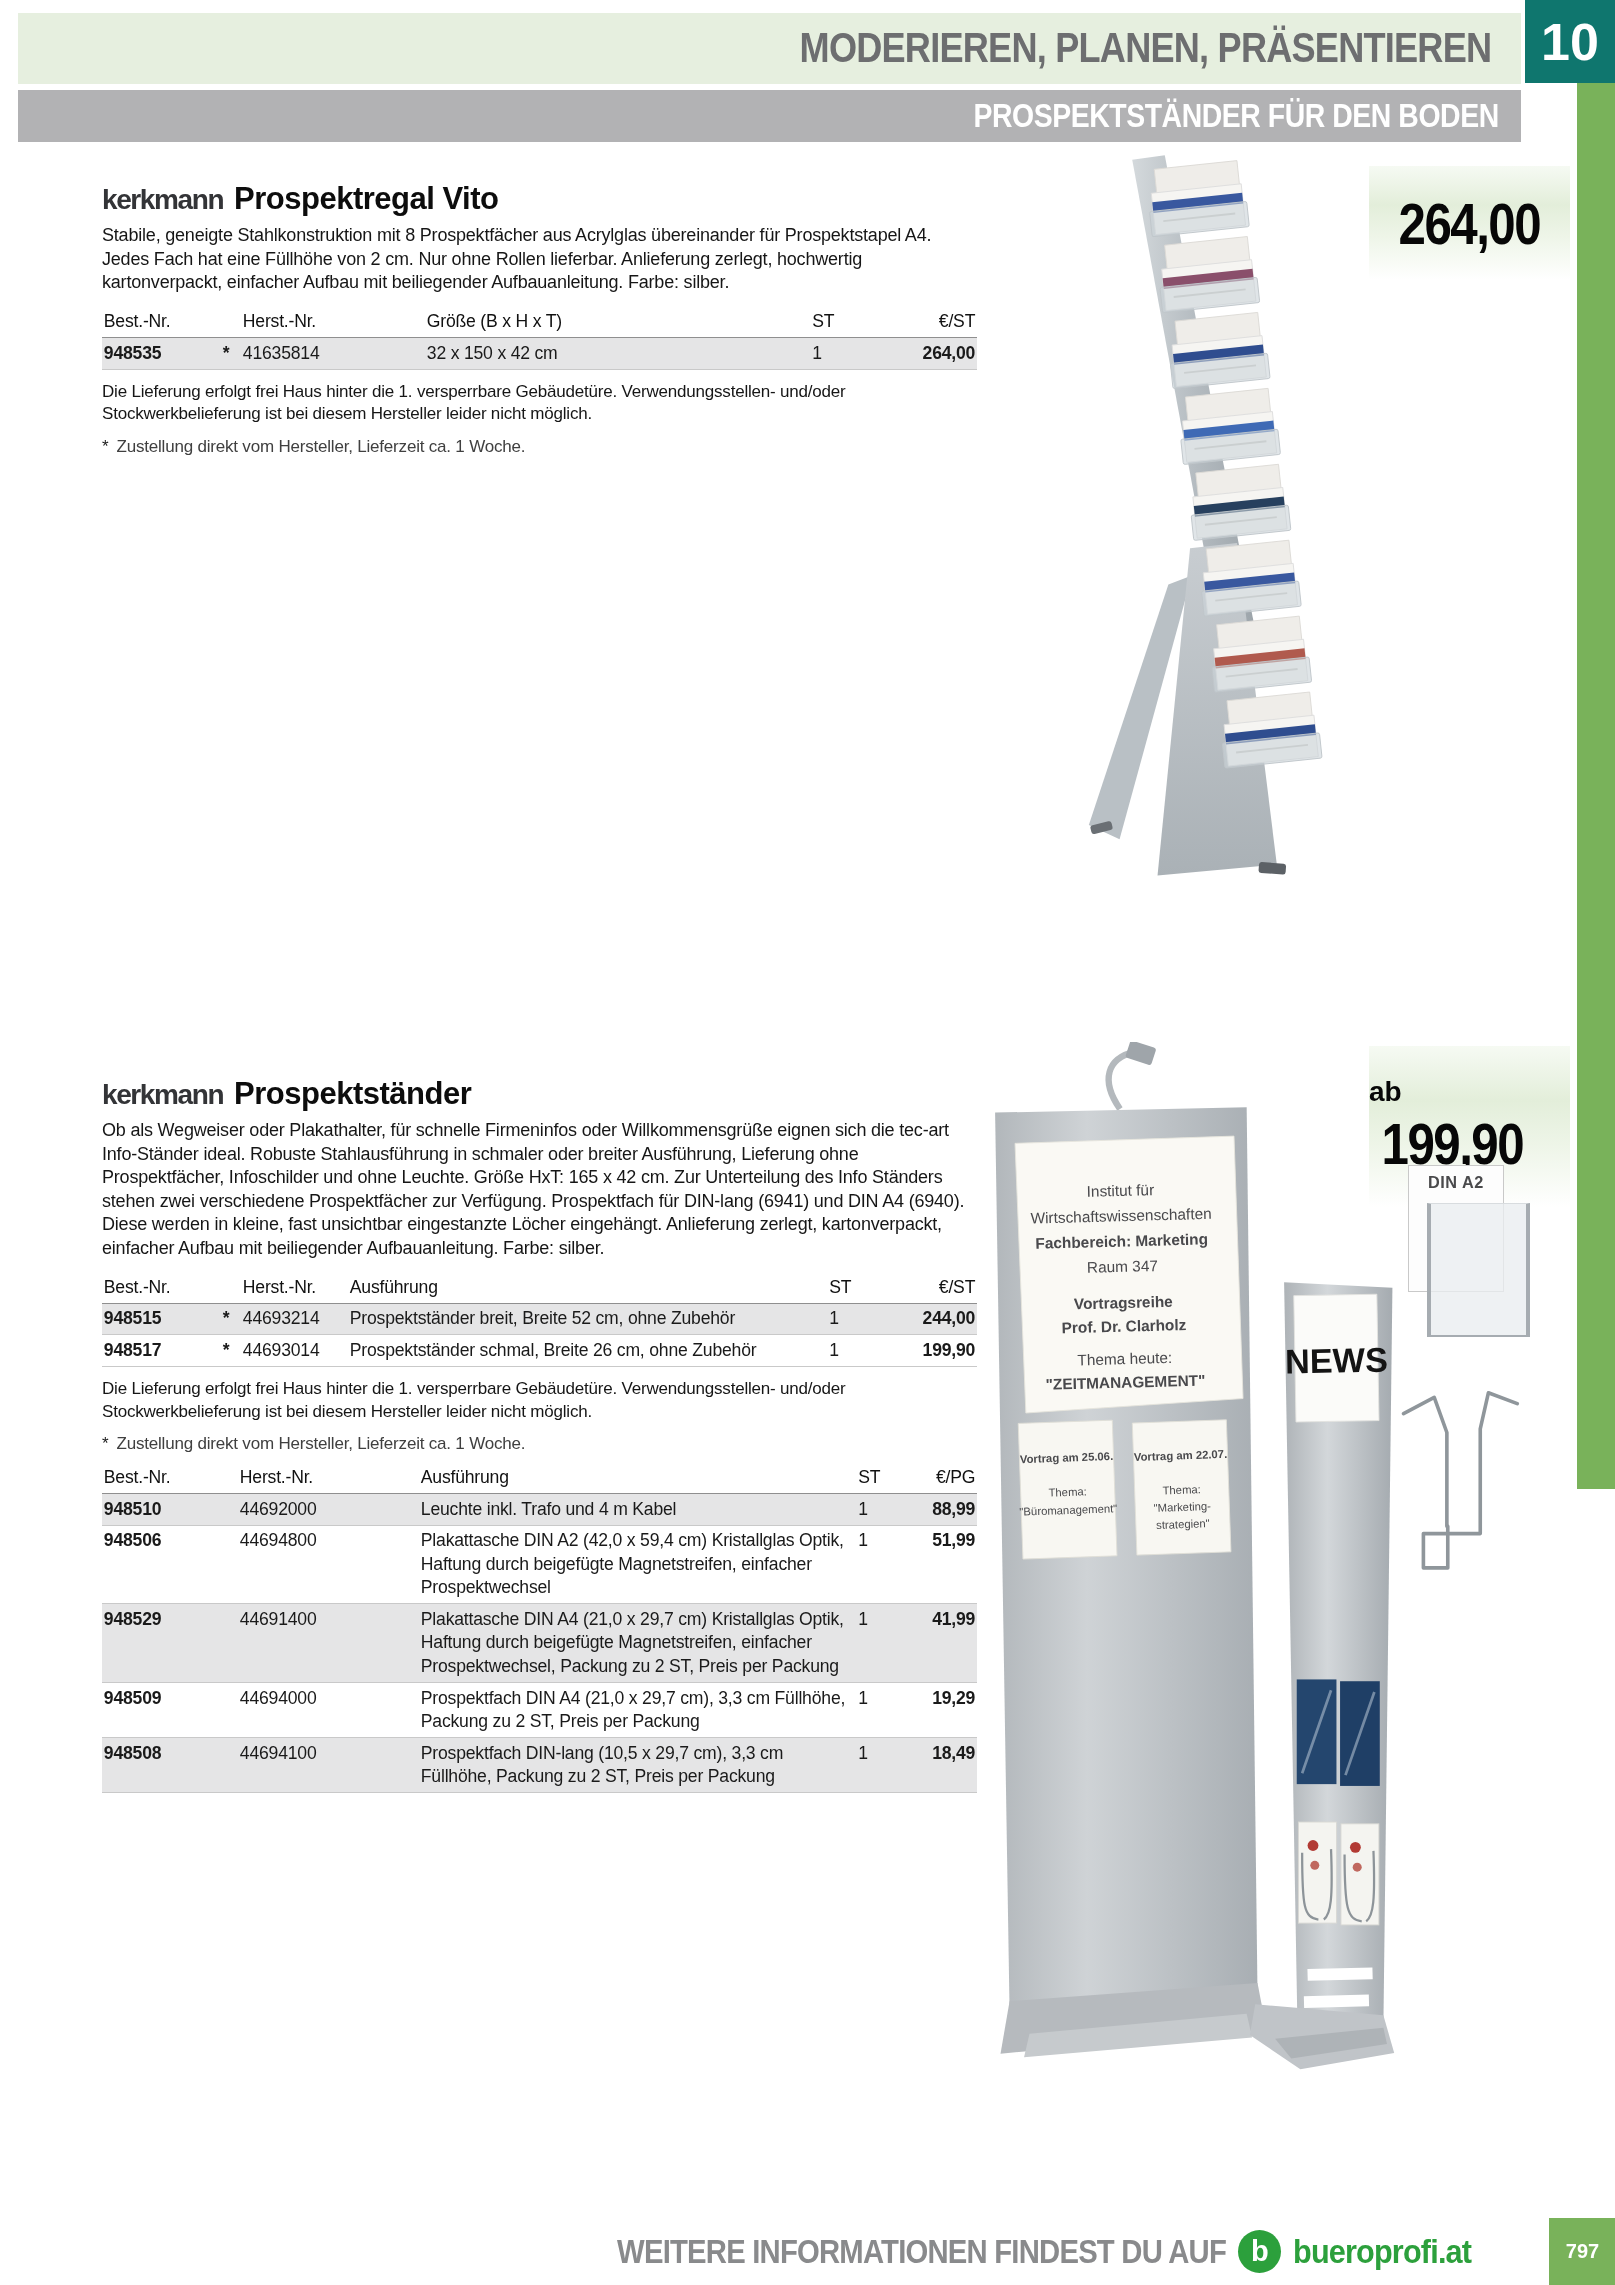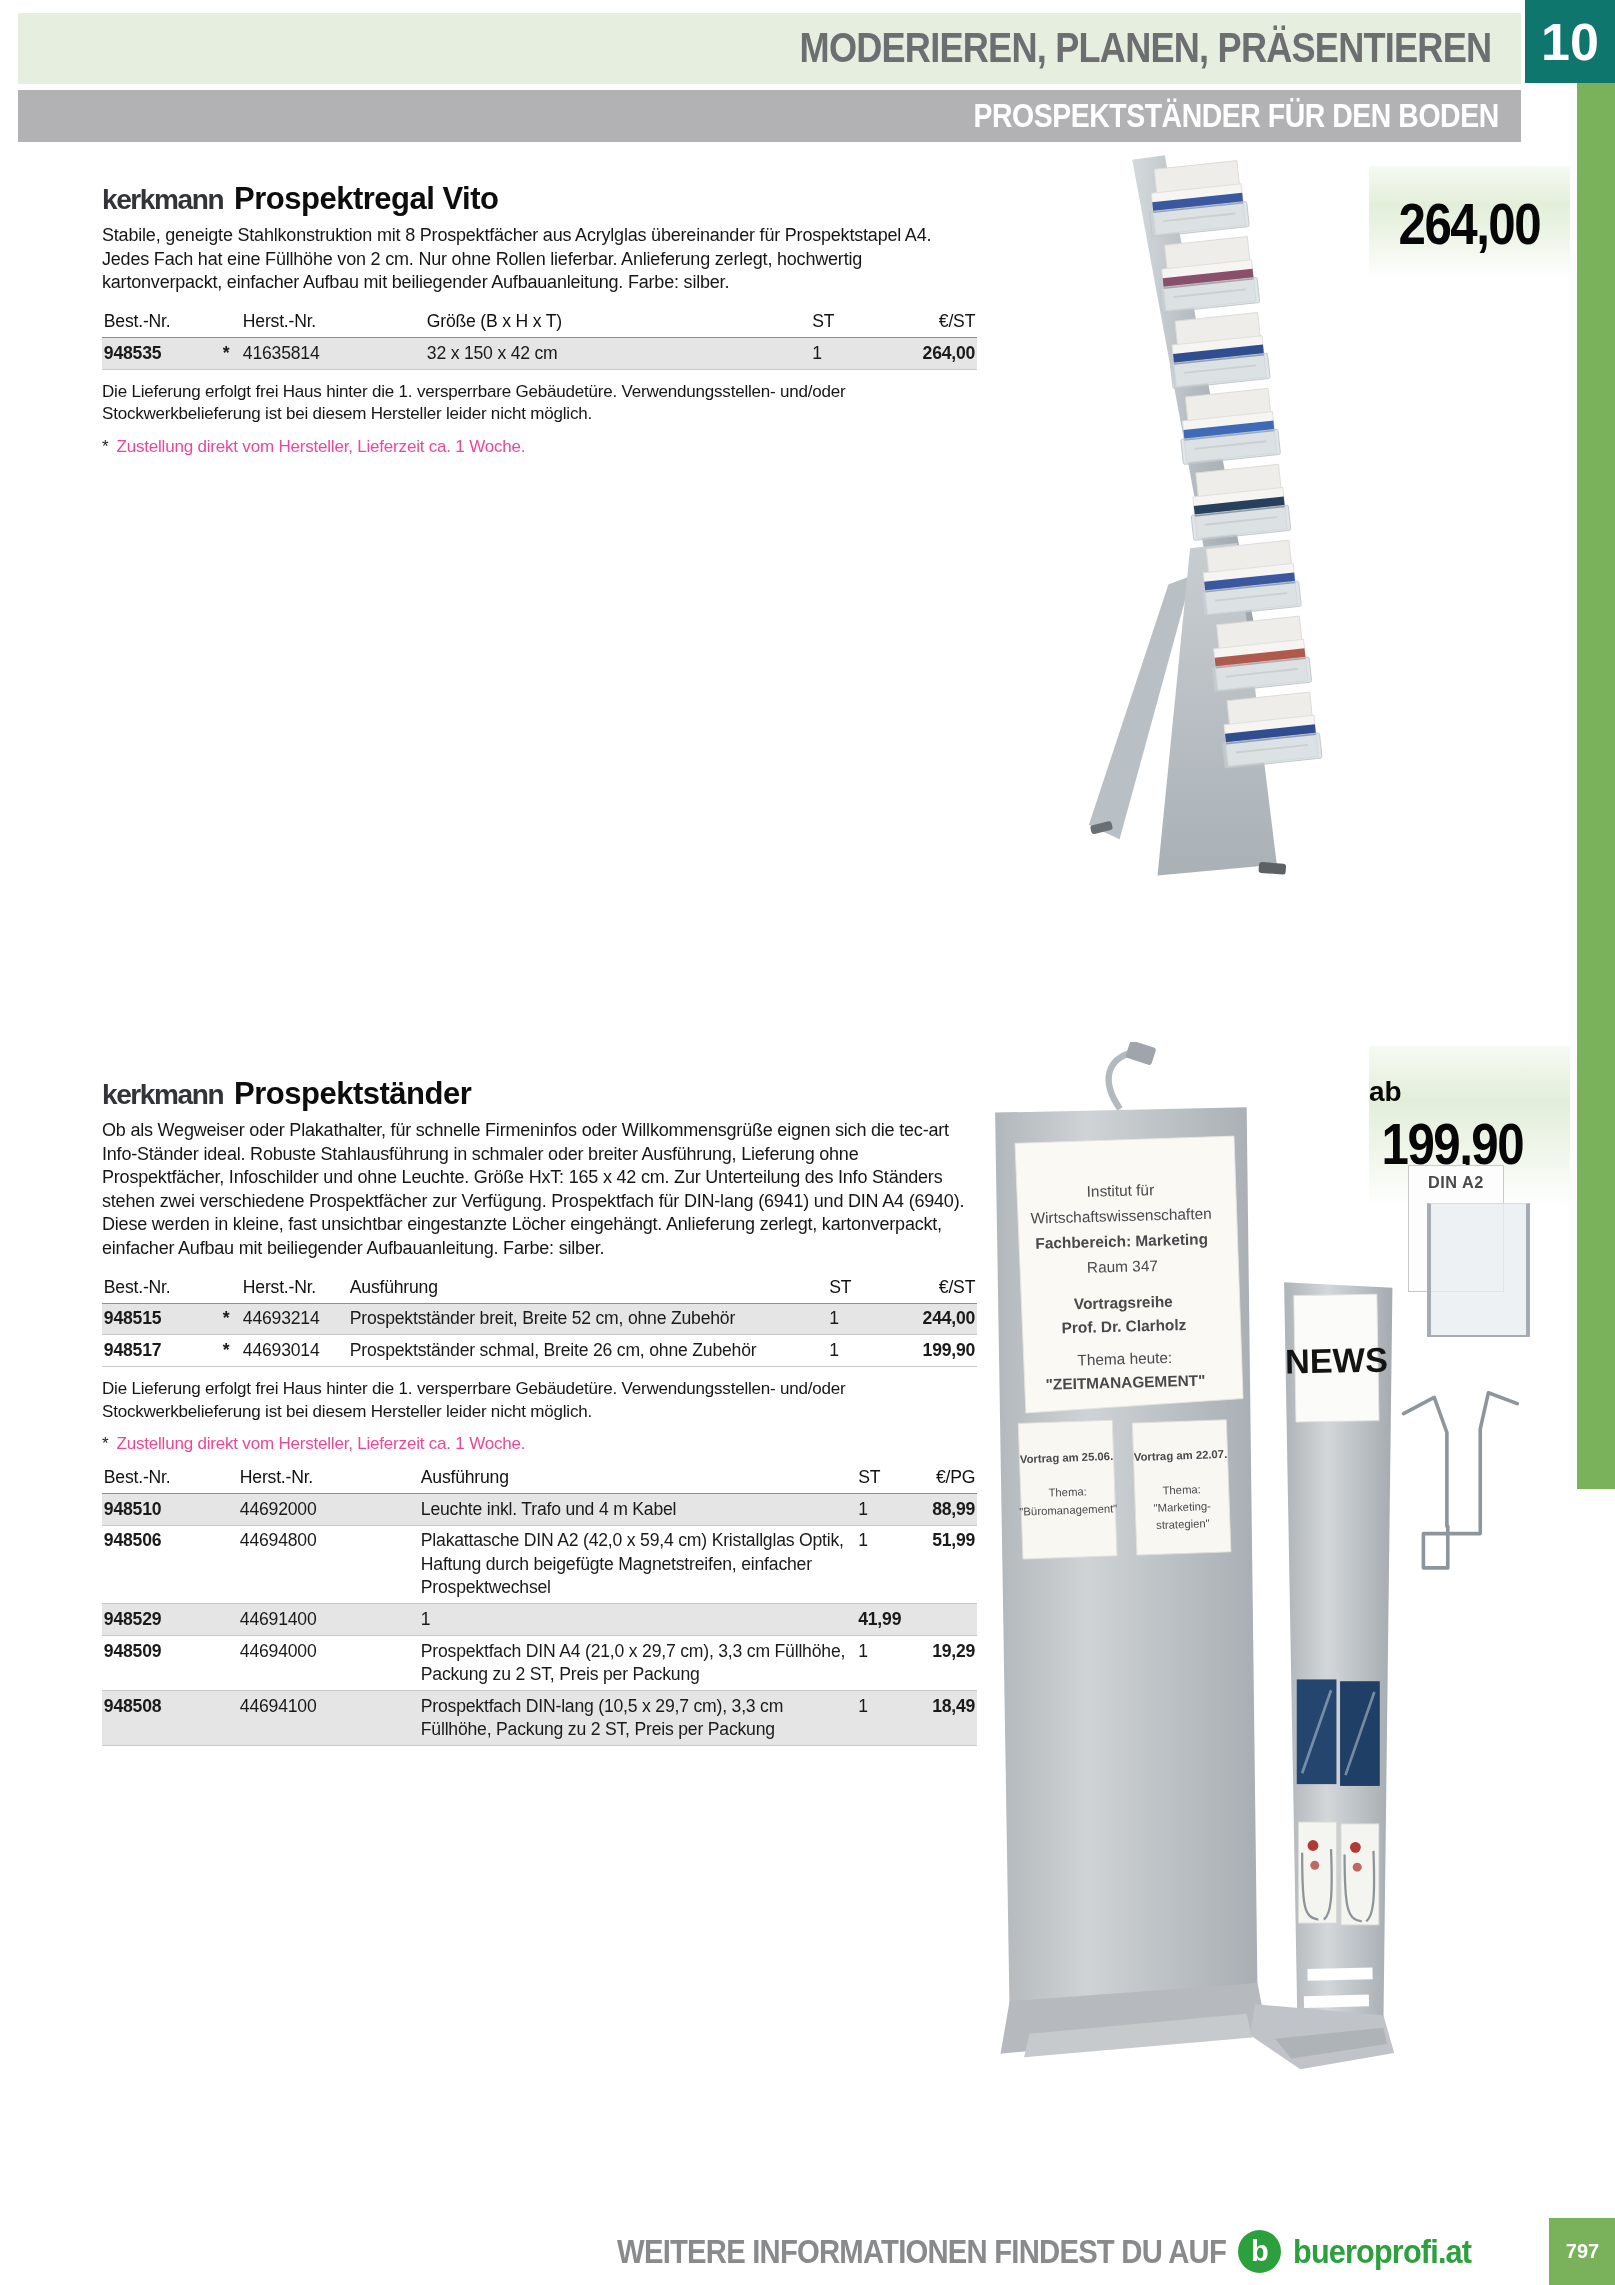--- a/index.html
+++ b/index.html
@@ -35,21 +35,21 @@
   .t1 .prow { grid-template-columns:119px 20px 184px 1fr 65px 98px; }
   .t2 .prow { grid-template-columns:119px 20px 107px 1fr 56px 90px; }
   .t3 .prow { grid-template-columns:136px 181px 1fr 43px 74px; }
   .shade { background:#e5e5e6; }
   .c-st { }
   .c-price { text-align:right; }
   .b { font-weight:bold; }
   .note { margin-top:11px; font-size:17px; line-height:22.6px; color:#161616; letter-spacing:-0.2px; }
   .rednote { margin-top:11px; font-size:17px; display:flex; gap:8.1px; letter-spacing:-0.2px; }
   .rednote .ast { color:#1a1a1a; }
-  .rednote .txt { color:#ec4899; }
+  .rednote .txt { color:#404040; }
   .subhead { margin-top:20px; font-size:20px; font-weight:bold; color:#0d0d0d; }
 
   
   .pricebox { position:absolute; left:1369px; width:201px; text-align:center;
     background:linear-gradient(to bottom, #f6faf3 0%, #e3eeda 34%, #eef5e8 62%, #ffffff 100%); }
   #price1 { top:166px; height:114px; display:flex; align-items:center; justify-content:center; }
   #price2 { top:1046px; height:161px; display:flex; flex-direction:column; align-items:flex-start; justify-content:center; gap:1.8px; }
   .price-big { font-size:58px; font-weight:bold; color:#070707; letter-spacing:-1.8px; transform:scaleX(.85); }
   .price-ab { font-size:28px; font-weight:bold; color:#070707; }
 
@@ -271,20 +271,21 @@
       <div class="prow">
         <span class="c-best b">948506</span>
         <span class="c-herst">44694800</span>
         <span class="c-desc">Plakattasche DIN A2 (42,0 x 59,4 cm) Kristallglas Optik, Haftung durch beigefügte Magnetstreifen, einfacher Prospektwechsel</span>
         <span class="c-st">1</span>
         <span class="c-price b">51,99</span>
       </div>
       <div class="prow shade">
         <span class="c-best b">948529</span>
         <span class="c-herst">44691400</span>
+        <span class="c-desc">Plakattasche DIN A4 (21,0 x 29,7 cm) Kristallglas Optik, Haftung durch beigefügte Magnetstreifen, einfacher Prospektwechsel, Packung zu 2 ST, Preis per Packung</span>
         <span class="c-st">1</span>
         <span class="c-price b">41,99</span>
       </div>
       <div class="prow">
         <span class="c-best b">948509</span>
         <span class="c-herst">44694000</span>
         <span class="c-desc">Prospektfach DIN A4 (21,0 x 29,7 cm), 3,3 cm Füllhöhe, Packung zu 2 ST, Preis per Packung</span>
         <span class="c-st">1</span>
         <span class="c-price b">19,29</span>
       </div>

